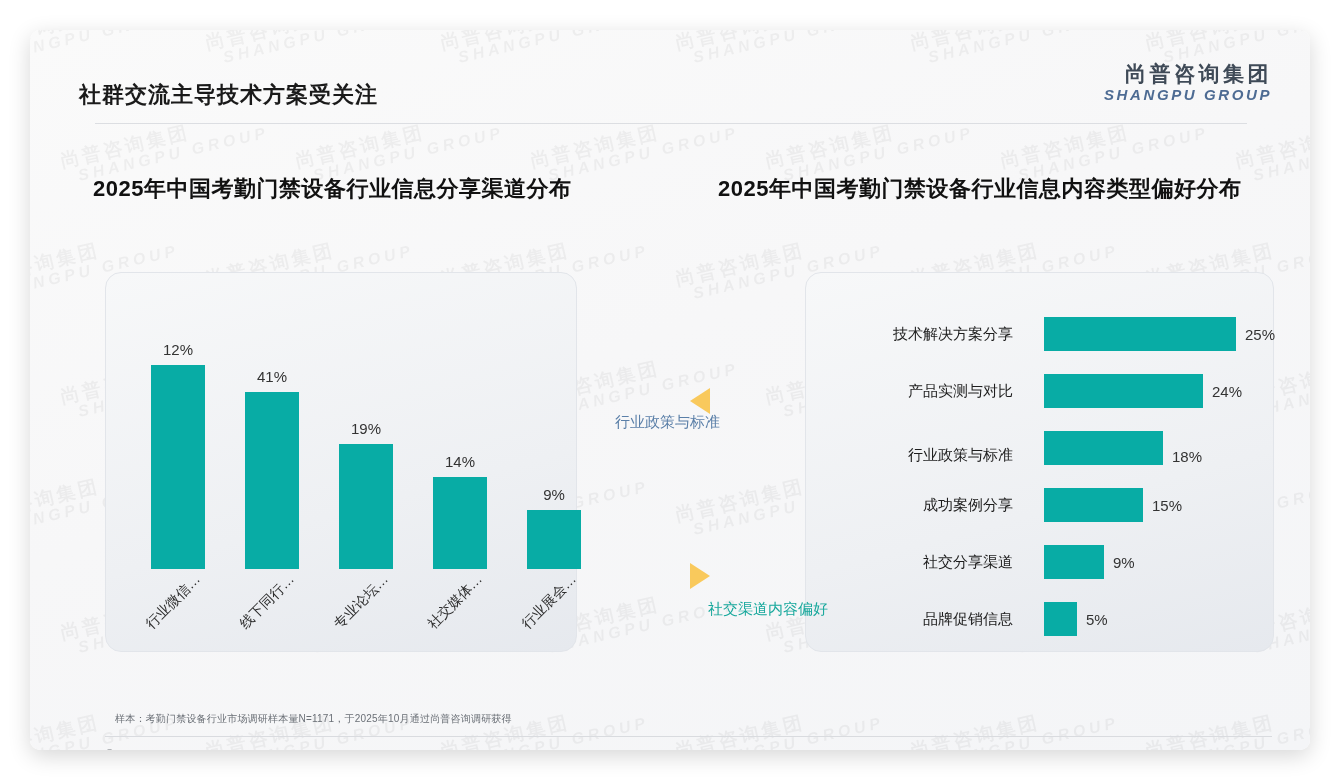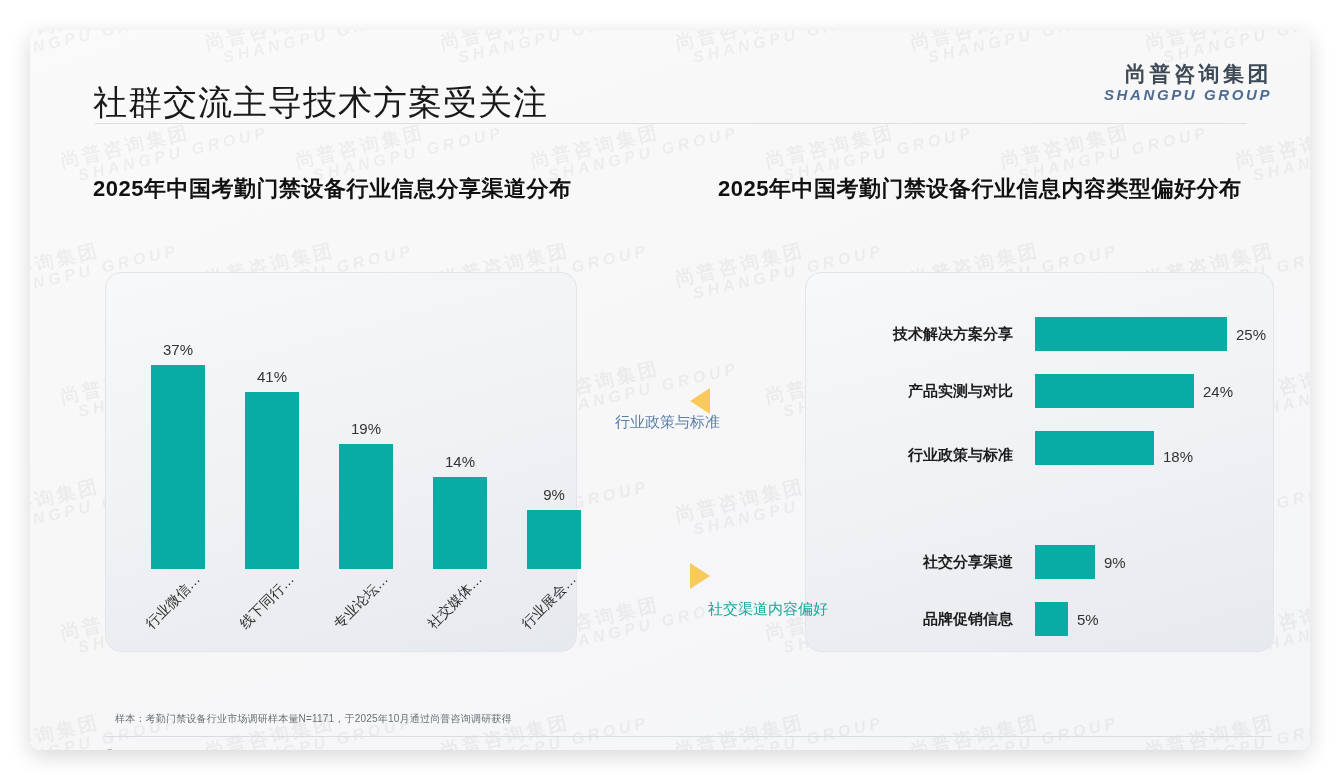--- a/index.html
+++ b/index.html
@@ -26,22 +26,22 @@
     white-space:nowrap;
     font-weight:700;
     line-height:1.05;
   }
   .wm .cn{font-size:19px;letter-spacing:3px;display:block;}
   .wm .en{font-size:16px;letter-spacing:4px;display:block;margin-left:14px;font-style:italic;}
 
   
   .header{position:absolute;left:0;top:0;width:100%;height:92px;z-index:3;}
   .page-title{
-    position:absolute;left:63px;top:50px;
-    font-size:34px;font-weight:400;color:#1a1a1a;letter-spacing:1px;
+    position:absolute;left:49px;top:50px;
+    font-size:22px;font-weight:700;color:#1a1a1a;letter-spacing:1px;
   }
   .logo{position:absolute;right:38px;top:32px;text-align:right;}
   .logo-cn{font-size:21px;font-weight:700;color:#3f4a57;letter-spacing:3.5px;line-height:1.15;}
   .logo-en{font-size:15px;font-weight:700;font-style:italic;color:#4d6b93;letter-spacing:2.6px;line-height:1.2;}
   .header-rule{position:absolute;left:65px;top:93px;width:1152px;height:1px;background:#dcdee2;z-index:3;}
 
   
   .sub{position:absolute;top:144px;font-size:22px;font-weight:700;color:#111;letter-spacing:.5px;z-index:3;white-space:nowrap;}
   .sub-left{left:63px;}
   .sub-right{left:688px;}
@@ -67,22 +67,22 @@
   .vbar-rect{width:54px;background:#08aca5;}
   .vbar-lab{
     position:absolute;bottom:18px;
     font-size:14px;color:#2d2d2d;white-space:nowrap;
     transform:rotate(-45deg);transform-origin:left bottom;
   }
 
   
   .hrow{position:absolute;left:0;display:flex;align-items:center;height:34px;}
   .hrow-lab{
-    width:172px;text-align:right;padding-right:22px;
-    font-size:15px;color:#1d1d1d;white-space:nowrap;font-weight:bold;
+    width:172px;text-align:right;padding-right:31px;
+    font-size:15px;color:#1d1d1d;white-space:nowrap;
   }
   .hrow-bar{height:34px;background:#08aca5;}
   .hrow-val{font-size:15px;color:#333;margin-left:9px;white-space:nowrap;}
 
   
   .annot{position:absolute;z-index:4;}
   .tri{width:0;height:0;}
   .tri-left{border-top:13px solid transparent;border-bottom:13px solid transparent;border-right:20px solid #f9c95c;}
   .tri-right{border-top:13px solid transparent;border-bottom:13px solid transparent;border-left:20px solid #f9c95c;}
   .annot-text{font-size:15px;white-space:nowrap;font-weight:500;}
@@ -280,21 +280,21 @@
     </div>
   </div>
   <div class="header-rule"></div>
 
   <div class="sub sub-left">2025年中国考勤门禁设备行业信息分享渠道分布</div>
   <div class="sub sub-right">2025年中国考勤门禁设备行业信息内容类型偏好分布</div>
 
   <div class="card card-left">
     <div class="vbars" id="vbars">
         <div class="vbar-col" style="left: 45px;">
-          <div class="vbar-val">37%</div>
+          <div class="vbar-val">12%</div>
           <div class="vbar-rect" style="height: 204px; background: rgb(8, 172, 165);"></div>
         </div>
         <div class="vbar-lab" style="left: 49px;">行业微信…</div>
         <div class="vbar-col" style="left: 139px;">
           <div class="vbar-val">41%</div>
           <div class="vbar-rect" style="height: 177px; background: rgb(8, 172, 165);"></div>
         </div>
         <div class="vbar-lab" style="left: 143px;">线下同行…</div>
         <div class="vbar-col" style="left: 233px;">
           <div class="vbar-val">19%</div>
@@ -324,20 +324,25 @@
         <div class="hrow" style="top: 101px; left: 35px;">
           <div class="hrow-lab">产品实测与对比</div>
           <div class="hrow-bar" style="width: 159px; background: rgb(8, 172, 165);"></div>
           <div class="hrow-val">24%</div>
         </div>
         <div class="hrow" style="top: 158px; left: 35px; align-items: flex-end;">
           <div class="hrow-lab">行业政策与标准</div>
           <div class="hrow-bar" style="width: 119px; background: rgb(8, 172, 165);"></div>
           <div class="hrow-val">18%</div>
         </div>
+        <div class="hrow" style="top: 215px; left: 35px;">
+          <div class="hrow-lab">成功案例分享</div>
+          <div class="hrow-bar" style="width: 99px; background: rgb(8, 172, 165);"></div>
+          <div class="hrow-val">15%</div>
+        </div>
         <div class="hrow" style="top: 272px; left: 35px;">
           <div class="hrow-lab">社交分享渠道</div>
           <div class="hrow-bar" style="width: 60px; background: rgb(8, 172, 165);"></div>
           <div class="hrow-val">9%</div>
         </div>
         <div class="hrow" style="top: 329px; left: 35px;">
           <div class="hrow-lab">品牌促销信息</div>
           <div class="hrow-bar" style="width: 33px; background: rgb(8, 172, 165);"></div>
           <div class="hrow-val">5%</div>
         </div>

